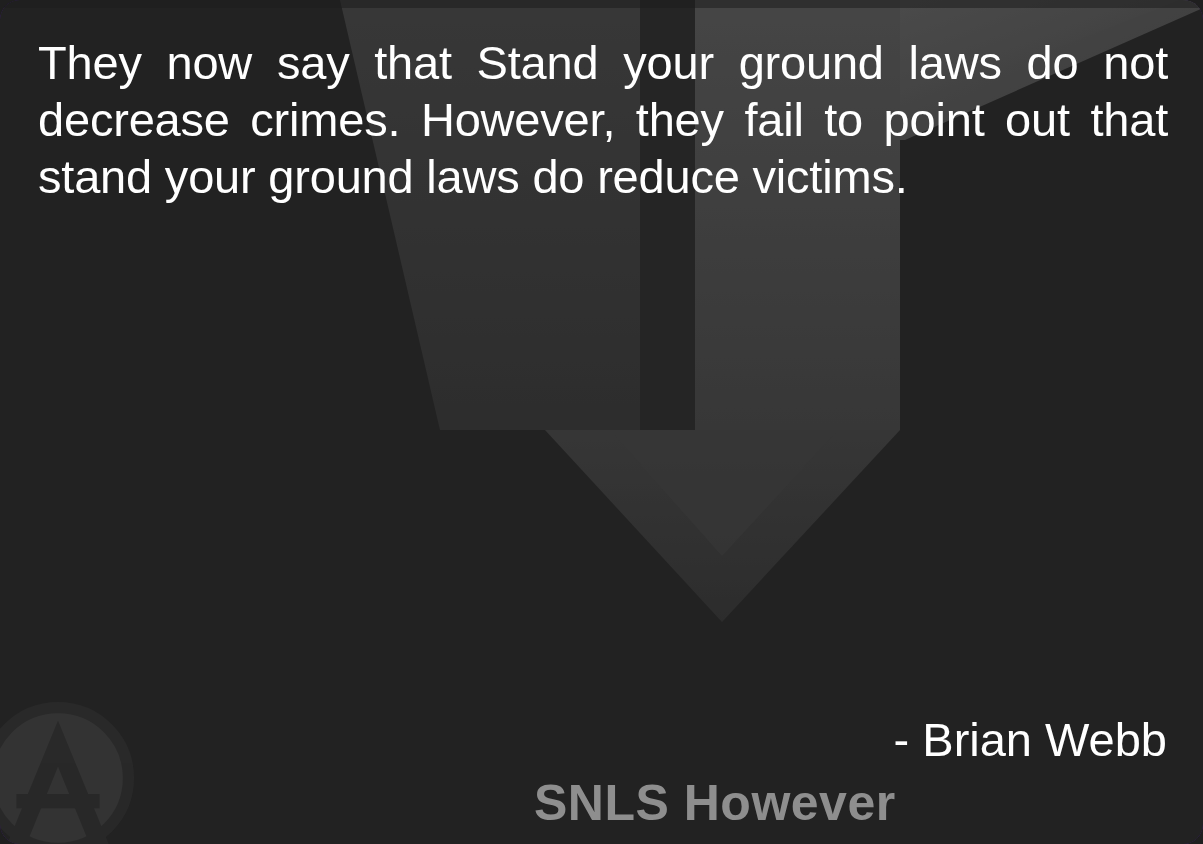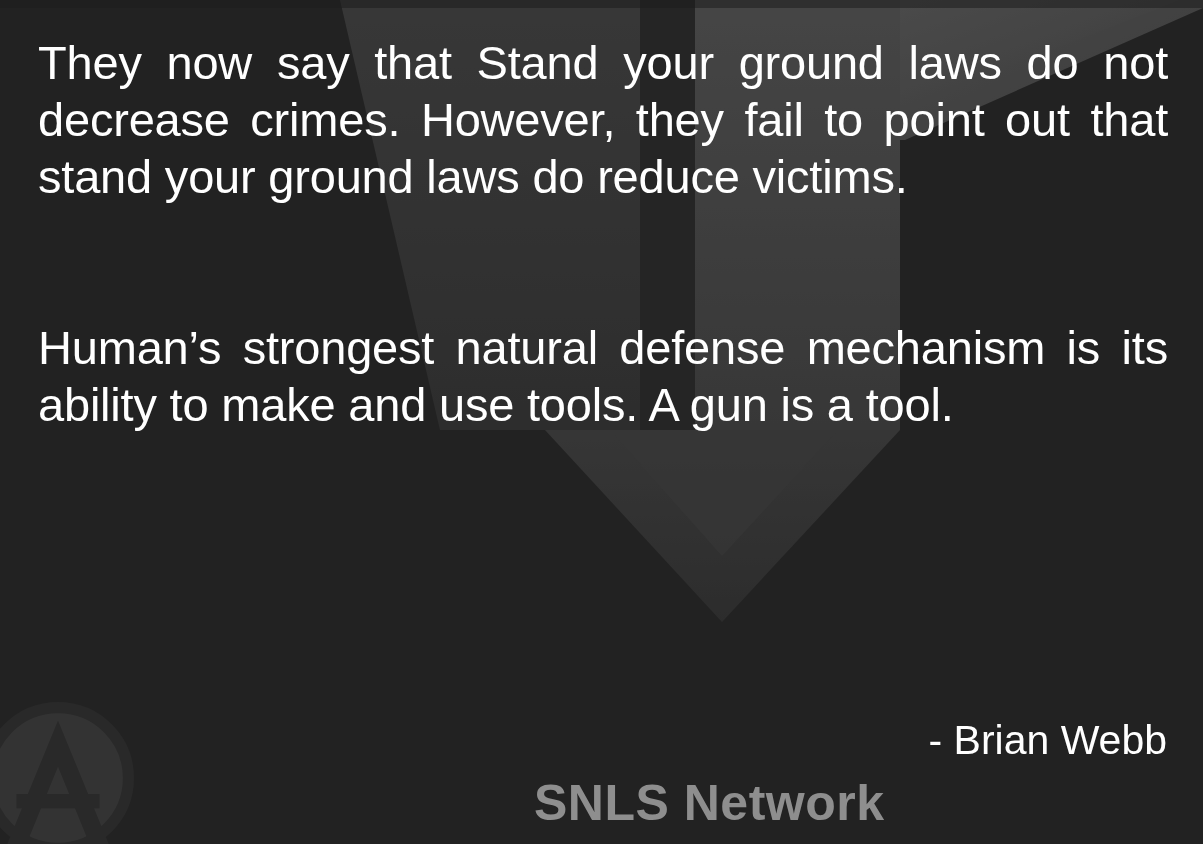--- a/index.html
+++ b/index.html
@@ -7,20 +7,21 @@
     padding: 0;
     background: #1f1f1f;
   }
   #canvas {
     position: relative;
     width: 1203px;
     height: 844px;
     overflow: hidden;
     background: #4c1d95;
     font-family: "Liberation Sans", sans-serif;
+    border-radius: 20px;
   }
 
   
   #bg-art {
     position: absolute;
     inset: 0;
     width: 1203px;
     height: 844px;
     pointer-events: none;
   }
@@ -44,21 +45,21 @@
   .para-gap {
     height: 57px;
   }
 
   
   #attribution {
     position: absolute;
     right: 36px;
     top: 712px;
     color: #ffffff;
-    font-size: 41px;
+    font-size: 47px;
     line-height: 56px;
     text-align: right;
     white-space: nowrap;
   }
 
   
   #network-watermark {
     position: absolute;
     left: 534px;
     top: 774px;
@@ -135,20 +136,19 @@
     <circle cx="50" cy="50" r="44" fill="#8c8c8c" opacity="0.55"></circle>
     <circle cx="50" cy="50" r="44" fill="none" stroke="#3a3a3a" stroke-width="7"></circle>
     <path d="M50 14 L18 92 L30 92 L50 43 L70 92 L82 92 Z" fill="#3a3a3a"></path>
     <rect x="24" y="60" width="52" height="9" fill="#3a3a3a"></rect>
   </svg>
 
   <div id="quote-block">
     <p class="quote-para">They now say that Stand your ground laws do not decrease crimes. However, they fail to point out that stand your ground laws do reduce victims.</p>
     <div class="para-gap"></div>
     <div class="para-gap"></div>
-    <p class="quote-para">Human’s strongest natural defense mechanism is its ability to make and use tools. A gun is a tool.</p>
   </div>
 
   <div id="attribution">- Brian Webb</div>
 
-  <div id="network-watermark">SNLS Network</div>
+  <div id="network-watermark">SNLS However</div>
 
 </div>
 
 </body></html>

